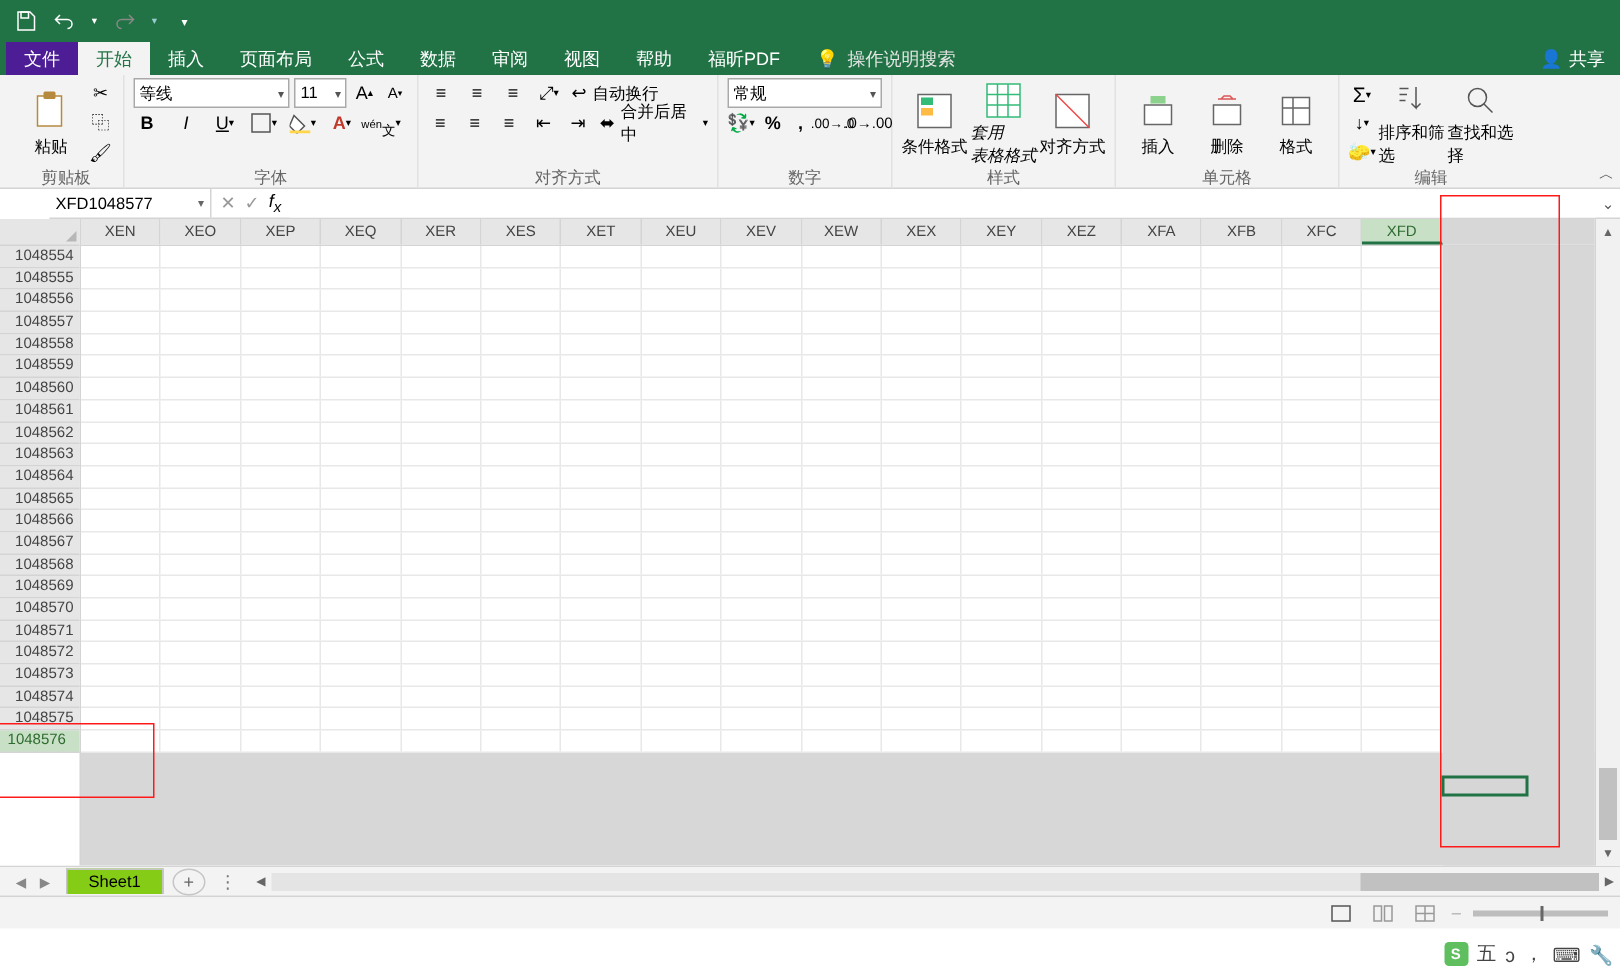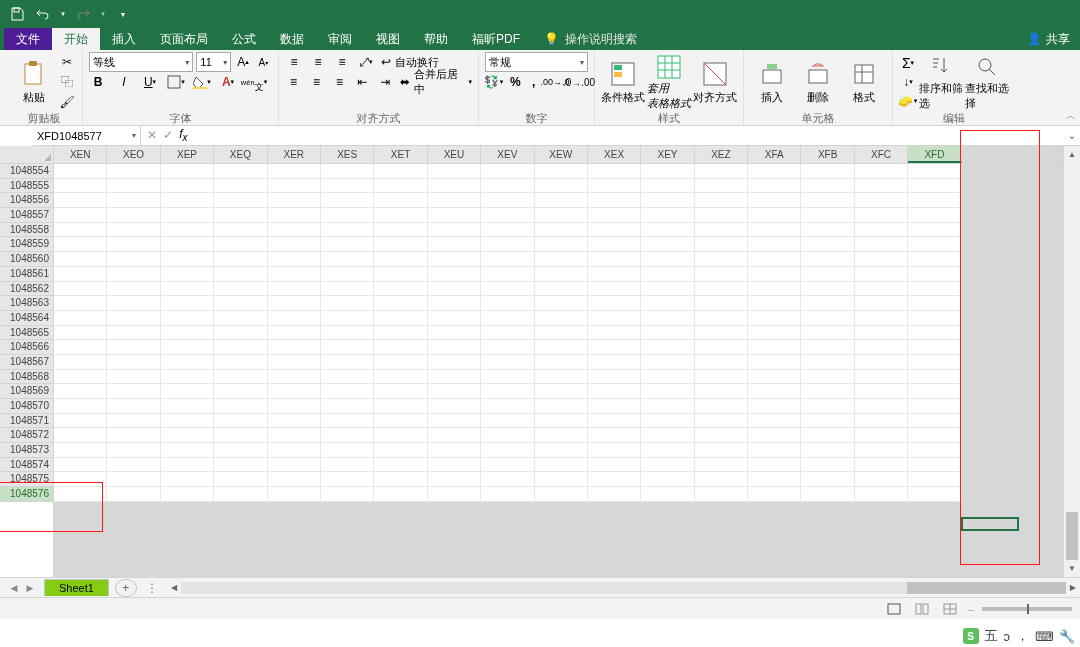--- a/index.html
+++ b/index.html
@@ -44,21 +44,21 @@
   .fx-btns { display:flex; align-items:center; gap:6px; padding:0 6px;}
   .fx-input { flex:1; height:100%; padding:0 4px; font-size:11px; border:none; outline:none;}
   .fx-expand { width:16px; text-align:center; color:#555; font-size:10px;}
 
   
   .sheet-area { position: relative; height: 431px; background:#fff; display:flex;}
   .row-hdr-col { width:54px; border-right:1px solid #d4d4d4; display:flex; flex-direction:column;}
   .sel-all { height:18px; border-bottom:1px solid #d4d4d4; background:#e6e6e6; position:relative;}
   .sel-all::after{content:"";position:absolute;right:2px;bottom:2px;width:0;height:0;border-right:7px solid #b7b7b7;border-top:7px solid transparent;}
   .row-hdr { height:14.7px; border-bottom:1px solid #d4d4d4; font-size:10px; color:#444; text-align:right; padding-right:4px; background:#e6e6e6; line-height:14px;}
-  .row-hdr.active { background:#c7e0c6; color:#2f6b2f;}
+  .row-hdr.active { background:#c7e0c6; color:#2f6b2f;text-align:center;}
   .grid-right { flex:1; display:flex; flex-direction:column; position:relative;}
   .col-hdr-row { height:18px; display:flex; border-bottom:1px solid #d4d4d4;}
   .col-hdr { width:53.4px; border-right:1px solid #d4d4d4; background:#e6e6e6; font-size:10px; text-align:center; line-height:18px; color:#444;}
   .col-hdr.active { background:#c7e0c6; color:#2f6b2f; border-bottom:2px solid #217346;}
   .cells { flex:1; position:relative;}
   .cells .r { height:14.7px; border-bottom:1px solid #e8e8e8; display:flex;}
   .cells .c { width:53.4px; border-right:1px solid #e8e8e8;}
   .selection { position:absolute; border:2px solid #217346; background:rgba(200,200,200,.05);}
   .vscroll { width:17px; background:#f1f1f1; display:flex; flex-direction:column; border-left:1px solid #d4d4d4;}
   .vscroll-btn{height:17px;display:flex;align-items:center;justify-content:center;font-size:8px;color:#666;}

